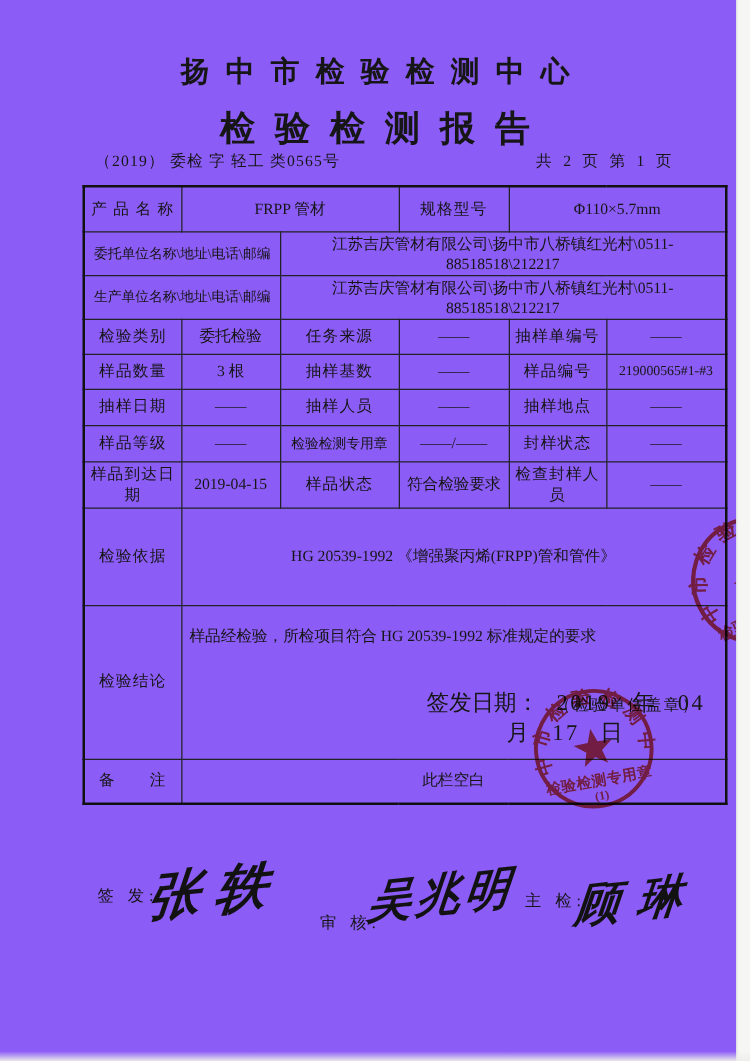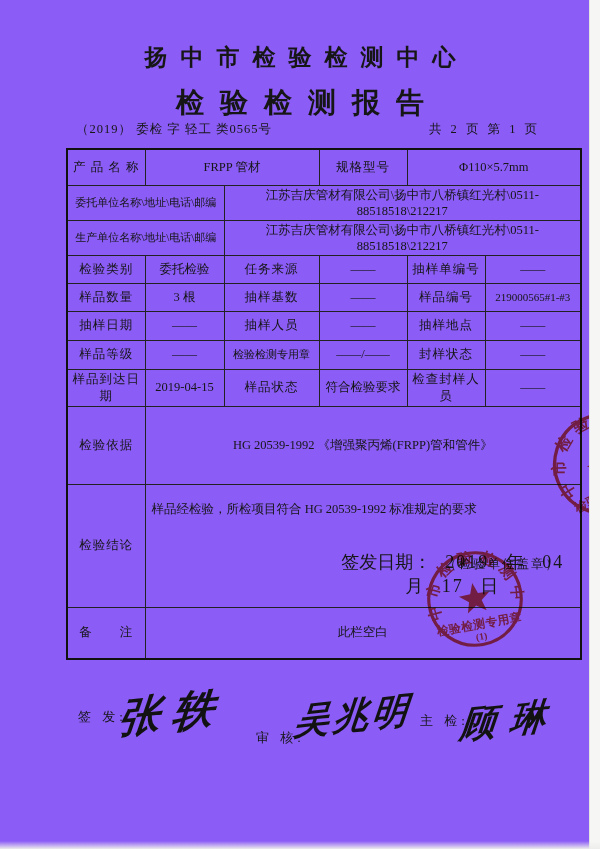--- a/index.html
+++ b/index.html
@@ -140,21 +140,21 @@
     <tr style="height:123px">
       <td class="lbl">检验结论</td>
       <td colspan="5" class="concl-cell">
         <div class="concl-text">样品经检验，所检项目符合 HG 20539-1992 标准规定的要求</div>
         <div class="seal-note">（检验单位盖章）</div>
         <div class="issue-line">
           <span>签发日期：</span><span class="date">2019 年 04 月 17 日</span>
         </div>
       </td>
     </tr>
-    <tr style="height:52px">
+    <tr style="height:36px">
       <td class="lbl">备　　注</td>
       <td colspan="5" class="left">此栏空白</td>
     </tr>
   </tbody>
     </table>
 
   <svg class="stamp stamp-main" width="118" height="118" viewBox="0 0 120 120">
     <circle cx="60" cy="60" r="47" fill="none" stroke="#c9382c" stroke-width="3.2"></circle>
     <path id="arc1" d="M 28.9,82 A 38,38 0 1 1 91.1,82" fill="none"></path>
     <text font-size="15" letter-spacing="6" fill="#c9382c">

